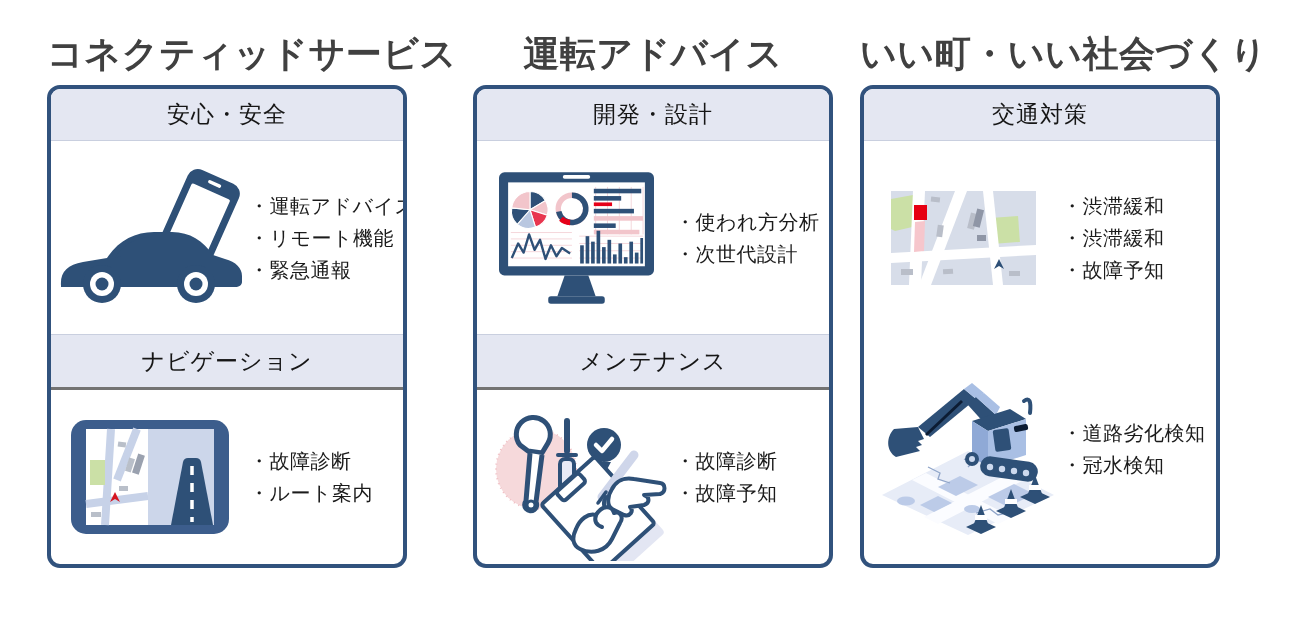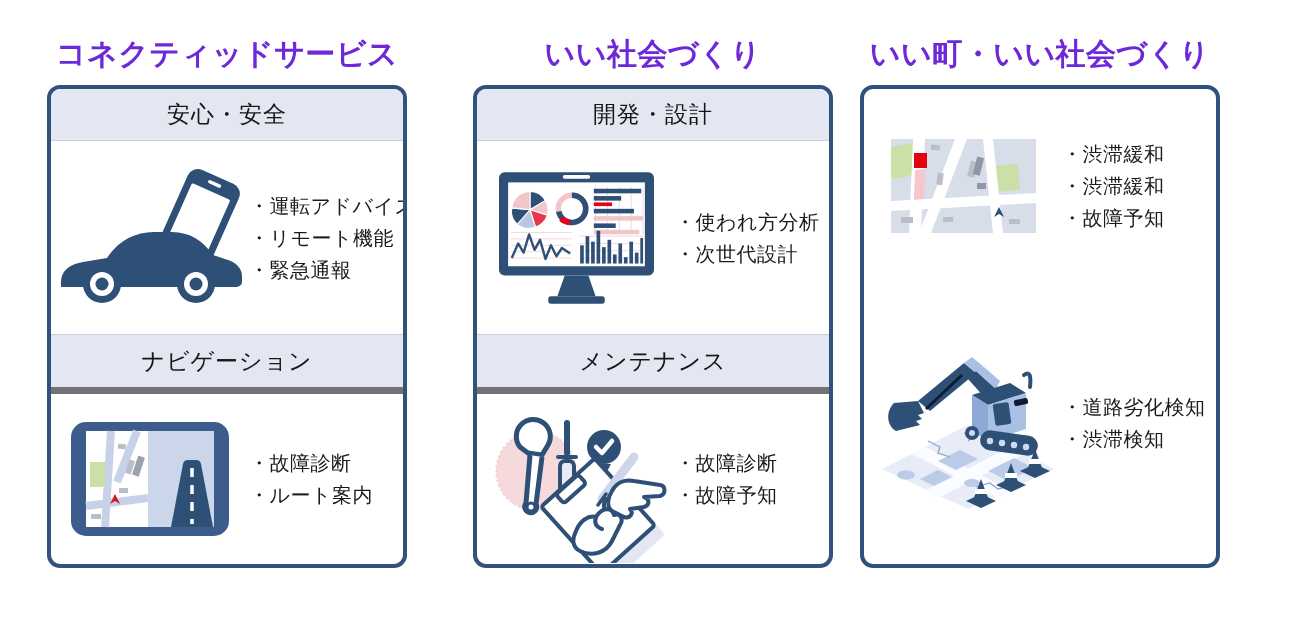--- a/index.html
+++ b/index.html
@@ -4,31 +4,31 @@
 <style>
   html,body{margin:0;padding:0;background:#ffffff;}
   body{width:1300px;height:638px;position:relative;overflow:hidden;
        font-family:"Liberation Sans","DejaVu Sans",sans-serif;}
   .canvas{position:absolute;inset:0;}
 
   .column{position:absolute;top:36px;width:360px;}
   .col-1{left:47px;} .col-2{left:473px;} .col-3{left:860px;}
 
   .col-title{height:36px;line-height:36px;text-align:center;
-    font-size:30px;font-weight:bold;color:#6d28d9;letter-spacing:0.5px;
+    font-size:36px;font-weight:bold;color:#404040;letter-spacing:0.5px;
     white-space:nowrap;}
 
   .box{margin-top:13px;height:475px;background:#ffffff;
     border:4px solid #31527d;border-radius:13px;overflow:hidden;
     display:flex;flex-direction:column;}
 
   .band{background:#e4e7f2;display:flex;align-items:center;justify-content:center;
     font-size:23px;color:#161616;letter-spacing:1px;flex:0 0 auto;}
   .band-top{height:51px;border-bottom:1px solid #c9cfdf;}
-  .band-mid{height:52px;border-top:1px solid #c9cfdf;border-bottom:7px solid #737373;}
+  .band-mid{height:52px;border-top:1px solid #c9cfdf;border-bottom:3px solid #737373;}
 
   .content{display:flex;align-items:center;flex:1 1 auto;}
   .content-1{height:193px;flex:0 0 auto;}
   .icon-wrap{flex:0 0 198px;display:flex;align-items:center;justify-content:center;}
   .bullets{flex:1 1 auto;display:flex;flex-direction:column;gap:0;padding-right:4px;}
   .bullet{font-size:20px;line-height:32px;color:#1b1b1b;white-space:nowrap;letter-spacing:0.5px;}
 </style>
 </head>
 <body>
 
@@ -103,21 +103,21 @@
         <div class="bullets">
           <div class="bullet">・故障診断</div>
           <div class="bullet">・ルート案内</div>
         </div>
       </div>
 
     </div>
   </div>
 
   <div class="column col-2">
-    <div class="col-title">いい社会づくり</div>
+    <div class="col-title">運転アドバイス</div>
     <div class="box">
 
       <div class="band band-top">開発・設計</div>
 
       <div class="content content-1">
         <div class="icon-wrap">
           <svg width="155" height="132" viewBox="0 0 170 144">
             <rect x="0" y="0" width="170" height="113" rx="6" fill="#2e5077"></rect>
             <rect x="70" y="3" width="30" height="4" rx="2" fill="#ffffff"></rect>
             <rect x="10" y="11" width="150" height="92" fill="#ffffff"></rect>
@@ -241,20 +241,21 @@
         </div>
       </div>
 
     </div>
   </div>
 
   <div class="column col-3">
     <div class="col-title">いい町・いい社会づくり</div>
     <div class="box">
 
+      <div class="band band-top">交通対策</div>
 
       <div class="content content-1">
         <div class="icon-wrap">
           <svg width="145" height="94" viewBox="0 0 145 94">
             <rect x="0" y="0" width="145" height="94" fill="#d7dde9"></rect>
 
             <polygon points="0,8 22,4 30,34 4,40 0,38" fill="#cbe0a6"></polygon>
             <rect x="100" y="26" width="28" height="26" fill="#cbe0a6" transform="rotate(-4 114 39)"></rect>
 
             <polygon points="22,0 34,0 30,94 18,94" fill="#ffffff"></polygon>
@@ -343,20 +344,20 @@
               <rect x="137" y="136" width="12" height="5" fill="#ffffff"></rect>
               <polygon points="128,148 143,141 158,148 143,155" fill="#2e5077"></polygon>
               <polygon points="158,136 176,136 167,112" fill="#2e5077"></polygon>
               <rect x="161" y="122" width="12" height="5" fill="#ffffff"></rect>
               <polygon points="152,134 167,127 182,134 167,141" fill="#2e5077"></polygon>
             </g>
           </svg>
         </div>
         <div class="bullets">
           <div class="bullet">・道路劣化検知</div>
-          <div class="bullet">・渋滞検知</div>
+          <div class="bullet">・冠水検知</div>
         </div>
       </div>
 
     </div>
   </div>
 
 </div>
 
 </body></html>

